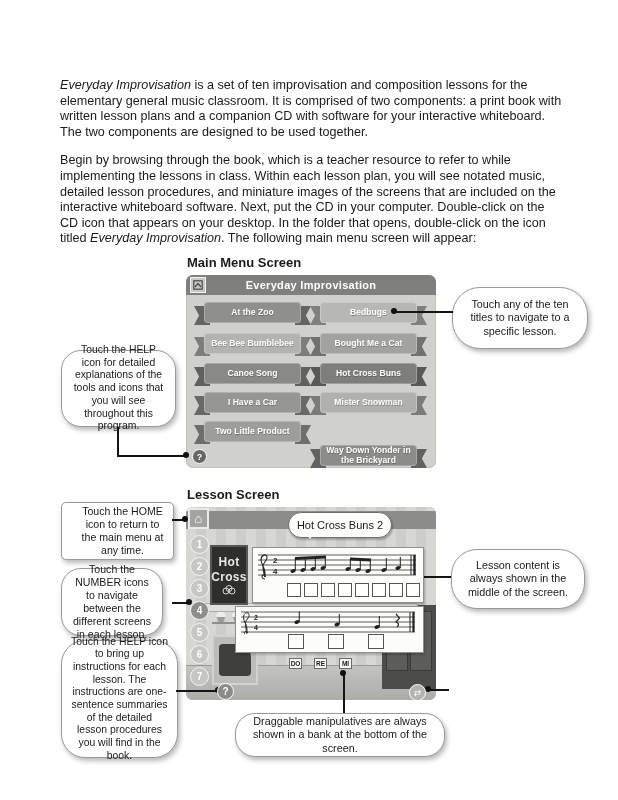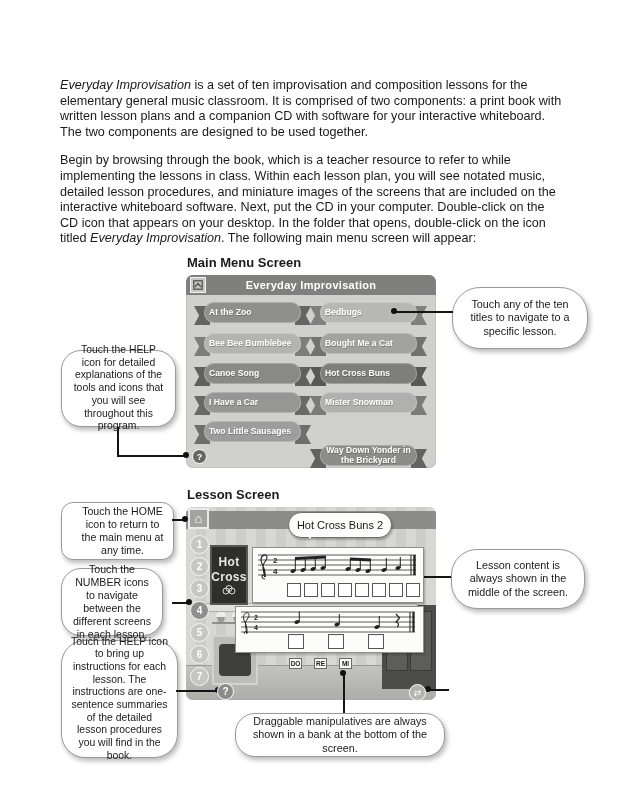--- a/index.html
+++ b/index.html
@@ -21,22 +21,22 @@
         display:flex;align-items:center;justify-content:center;}
   .menu-title{color:#fff;font-size:11px;font-weight:700;letter-spacing:.3px;}
   .menu-logo{position:absolute;left:4px;top:2px;width:16px;height:16px;background:#c7c7c4;
         border:1px solid #f2f2f0;box-sizing:border-box;display:flex;align-items:center;justify-content:center;}
   .menu-logo svg{display:block;}
   .banner{position:absolute;width:97px;height:21px;}
   .banner .tail{position:absolute;top:4px;width:16px;height:19px;background:var(--shade);
         filter:brightness(.7);}
   .banner .tail.l{left:-10px;clip-path:polygon(0 0,100% 0,100% 100%,0 100%,32% 50%);}
   .banner .tail.r{right:-10px;clip-path:polygon(0 0,100% 0,68% 50%,100% 100%,0 100%);}
-  .banner .body{position:absolute;inset:0;background:var(--shade);border-radius:10px;
-        display:flex;align-items:center;justify-content:flex-start;z-index:1;
+  .banner .body{position:absolute;inset:0;background:var(--shade);border-radius:4px;
+        display:flex;align-items:center;justify-content:center;z-index:1;
         box-shadow:0 0 0 1px rgba(255,255,255,.25) inset;}
   .banner .label{color:#fff;font-size:8.6px;font-weight:700;text-align:center;line-height:1.08;
         padding:0 5px;text-shadow:.5px .5px 0 rgba(0,0,0,.25);}
   .help-circle{position:absolute;width:13px;height:13px;border-radius:50%;background:#676765;
         border:1px solid #fdfdfd;color:#fff;font-size:9px;font-weight:700;display:flex;
         align-items:center;justify-content:center;box-sizing:content-box;}
 
   
   #lesson-shot{left:186px;top:507px;height:193px;}
   .wallpaper{position:absolute;inset:0;background:repeating-linear-gradient(90deg,#d7d7d4 0 10px,#cdcdca 10px 20px);}
@@ -143,21 +143,21 @@
           <div class="tail l"></div>
           <div class="tail r"></div>
           <div class="body">
             <span class="label">I Have a Car</span>
           </div>
         </div>
         <div class="banner" style="left: 18px; top: 146px; --shade: #9d9d9b;">
           <div class="tail l"></div>
           <div class="tail r"></div>
           <div class="body">
-            <span class="label">Two Little Sausages</span>
+            <span class="label">Two Little Product</span>
           </div>
         </div>
         <div class="banner" style="left: 134px; top: 27px; --shade: #b7b7b5;">
           <div class="tail l"></div>
           <div class="tail r"></div>
           <div class="body">
             <span class="label">Bedbugs</span>
           </div>
         </div>
         <div class="banner" style="left: 134px; top: 58px; --shade: #a2a2a0;">
@@ -331,21 +331,21 @@
     <div id="tile-bank">
         <div class="tile" style="left: 103px;">DO</div>
         <div class="tile" style="left: 128px;">RE</div>
         <div class="tile" style="left: 153px;">MI</div>
       </div>
 
     <div class="help-circle" id="lesson-help">?</div>
     <div class="flip-circle">⇄</div>
   </div>
 
-  <div class="callout" style="left:61px;top:502px;width:113px;height:58px;border-radius:12px;font-size:10.6px;padding-left:19px;">Touch the HOME icon to return to the main menu at any time.</div>
+  <div class="callout" style="left:61px;top:502px;width:113px;height:58px;border-radius:5px;font-size:10.6px;padding-left:19px;">Touch the HOME icon to return to the main menu at any time.</div>
   <div class="conn h" style="left:172px;top:519px;width:14px;"></div>
   <div class="dot" style="left:182px;top:516px;"></div>
 
   <div class="callout" style="left:61px;top:568px;width:102px;height:68px;border-radius:20px;font-size:10.6px;">Touch the NUMBER icons to navigate between the different screens in each lesson.</div>
   <div class="conn h" style="left:172px;top:602px;width:17px;"></div>
   <div class="dot" style="left:186px;top:599px;"></div>
 
   <div class="callout" style="left:61px;top:640px;width:117px;height:118px;border-radius:24px;font-size:10.4px;">Touch the HELP icon to bring up instructions for each lesson. The instructions are one-sentence summaries of the detailed lesson procedures you will find in the book.</div>
   <div class="conn h" style="left:176px;top:690px;width:43px;"></div>
   <div class="dot" style="left:215px;top:687px;"></div>

